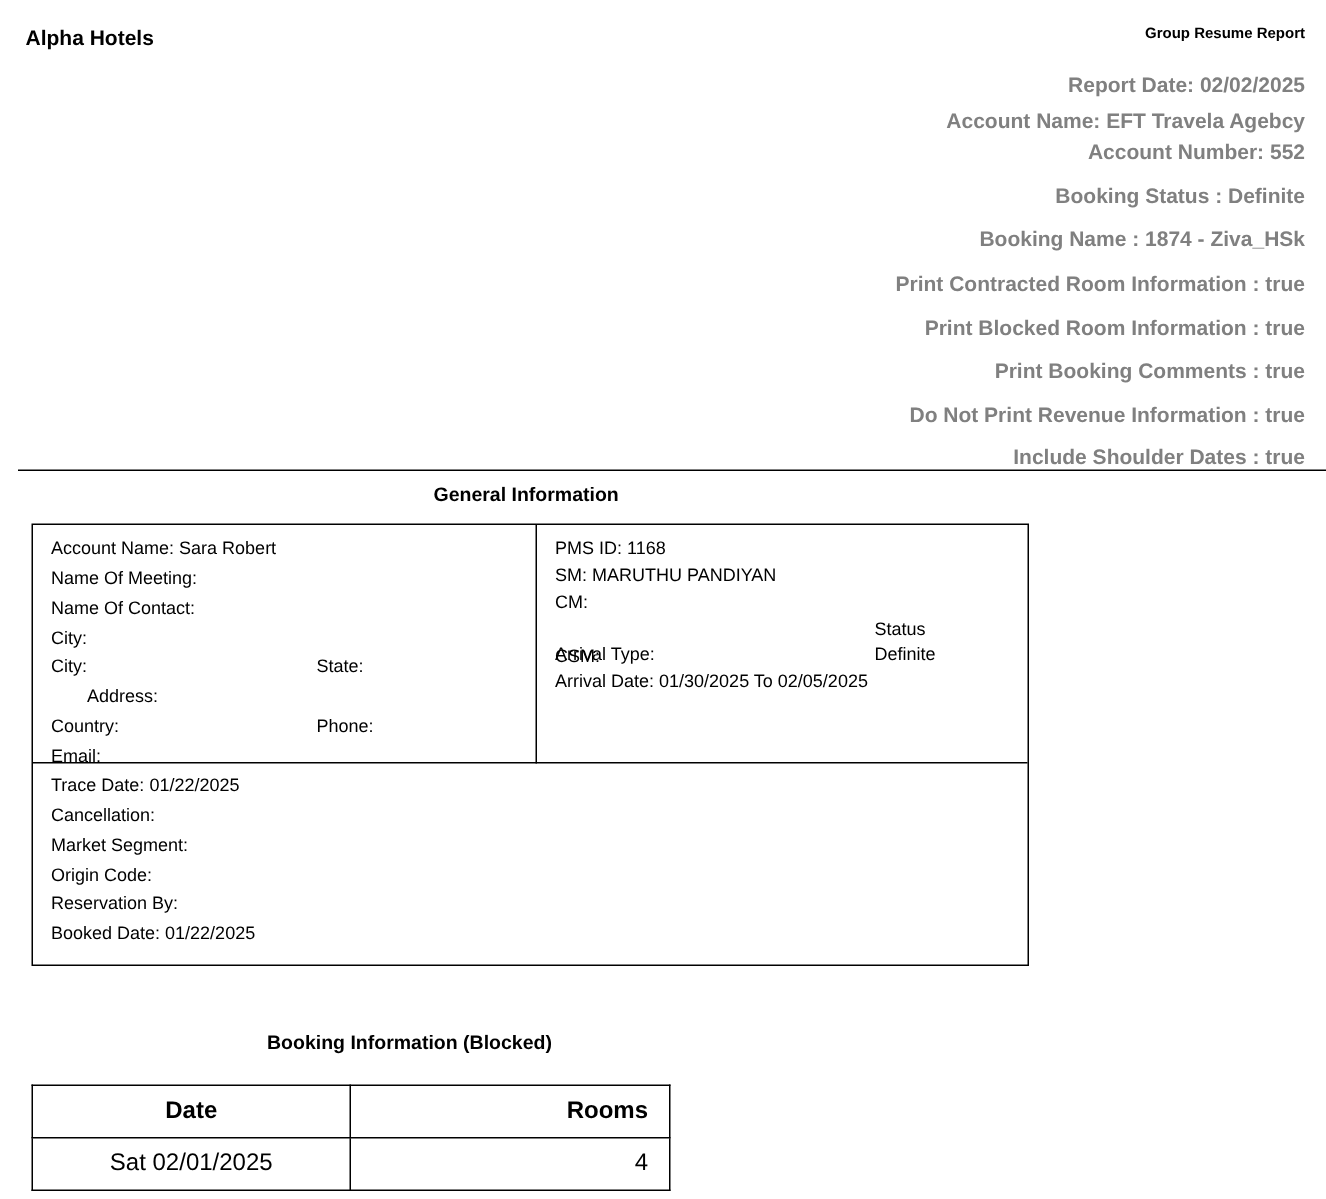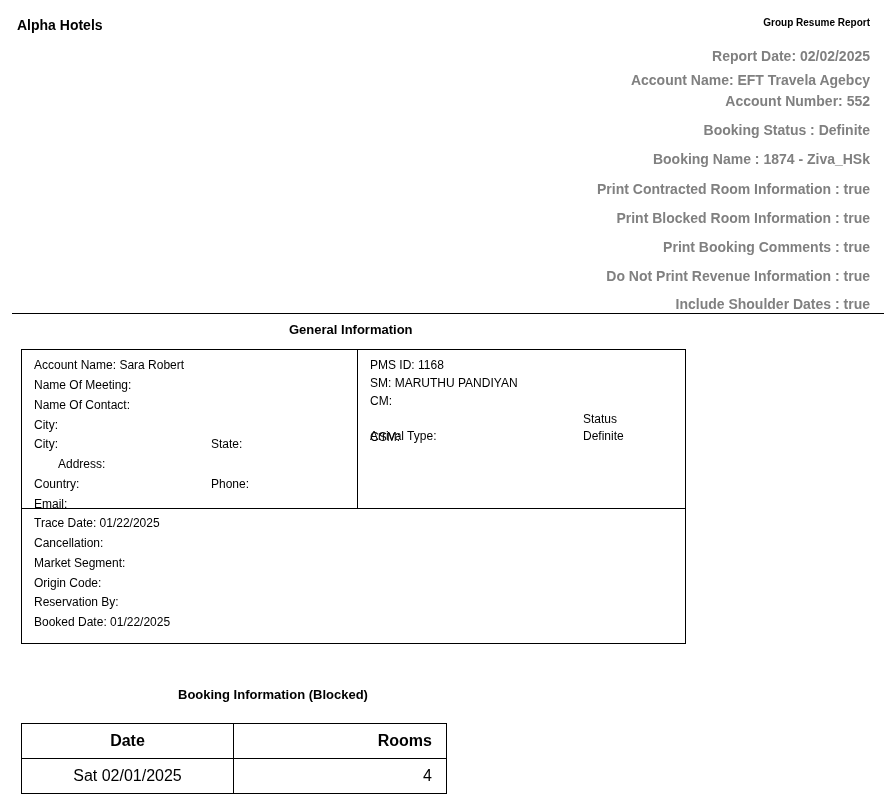--- a/index.html
+++ b/index.html
@@ -67,20 +67,21 @@
   </div>
 
   <div class="gi-right">
     <div class="field" style="left:12px; top:8px;"><span class="lbl">PMS ID:</span><span> 1168</span></div>
     <div class="field" style="left:12px; top:26px;"><span class="lbl">SM:</span><span> MARUTHU PANDIYAN</span></div>
     <div class="field" style="left:12px; top:44px;"><span class="lbl">CM:</span><span></span></div>
     <div class="field" style="left:12px; top:80px;"><span class="lbl">CSM:</span><span></span></div>
     <div class="field" style="left:225px; top:62px;"><span class="lbl">Status</span></div>
     <div class="field" style="left:12px; top:79px;"><span class="lbl">Arrival Type:</span><span></span></div>
     <div class="field" style="left:225px; top:79px;"><span>Definite</span></div>
+    <div class="field" style="left:12px; top:97px;"><span class="lbl">Arrival Date:</span><span> 01/30/2025 To 02/05/2025</span></div>
   </div>
 
   <div class="gi-bottom">
     <div class="field" style="left:12px; top:7px;"><span class="lbl">Trace Date:</span><span> 01/22/2025</span></div>
     <div class="field" style="left:12px; top:27px;"><span class="lbl">Cancellation:</span><span></span></div>
     <div class="field" style="left:12px; top:47px;"><span class="lbl">Market Segment:</span><span></span></div>
     <div class="field" style="left:12px; top:67px;"><span class="lbl">Origin Code:</span><span></span></div>
     <div class="field" style="left:12px; top:86px;"><span class="lbl">Reservation By:</span><span></span></div>
     <div class="field" style="left:12px; top:106px;"><span class="lbl">Booked Date:</span><span> 01/22/2025</span></div>
   </div>

